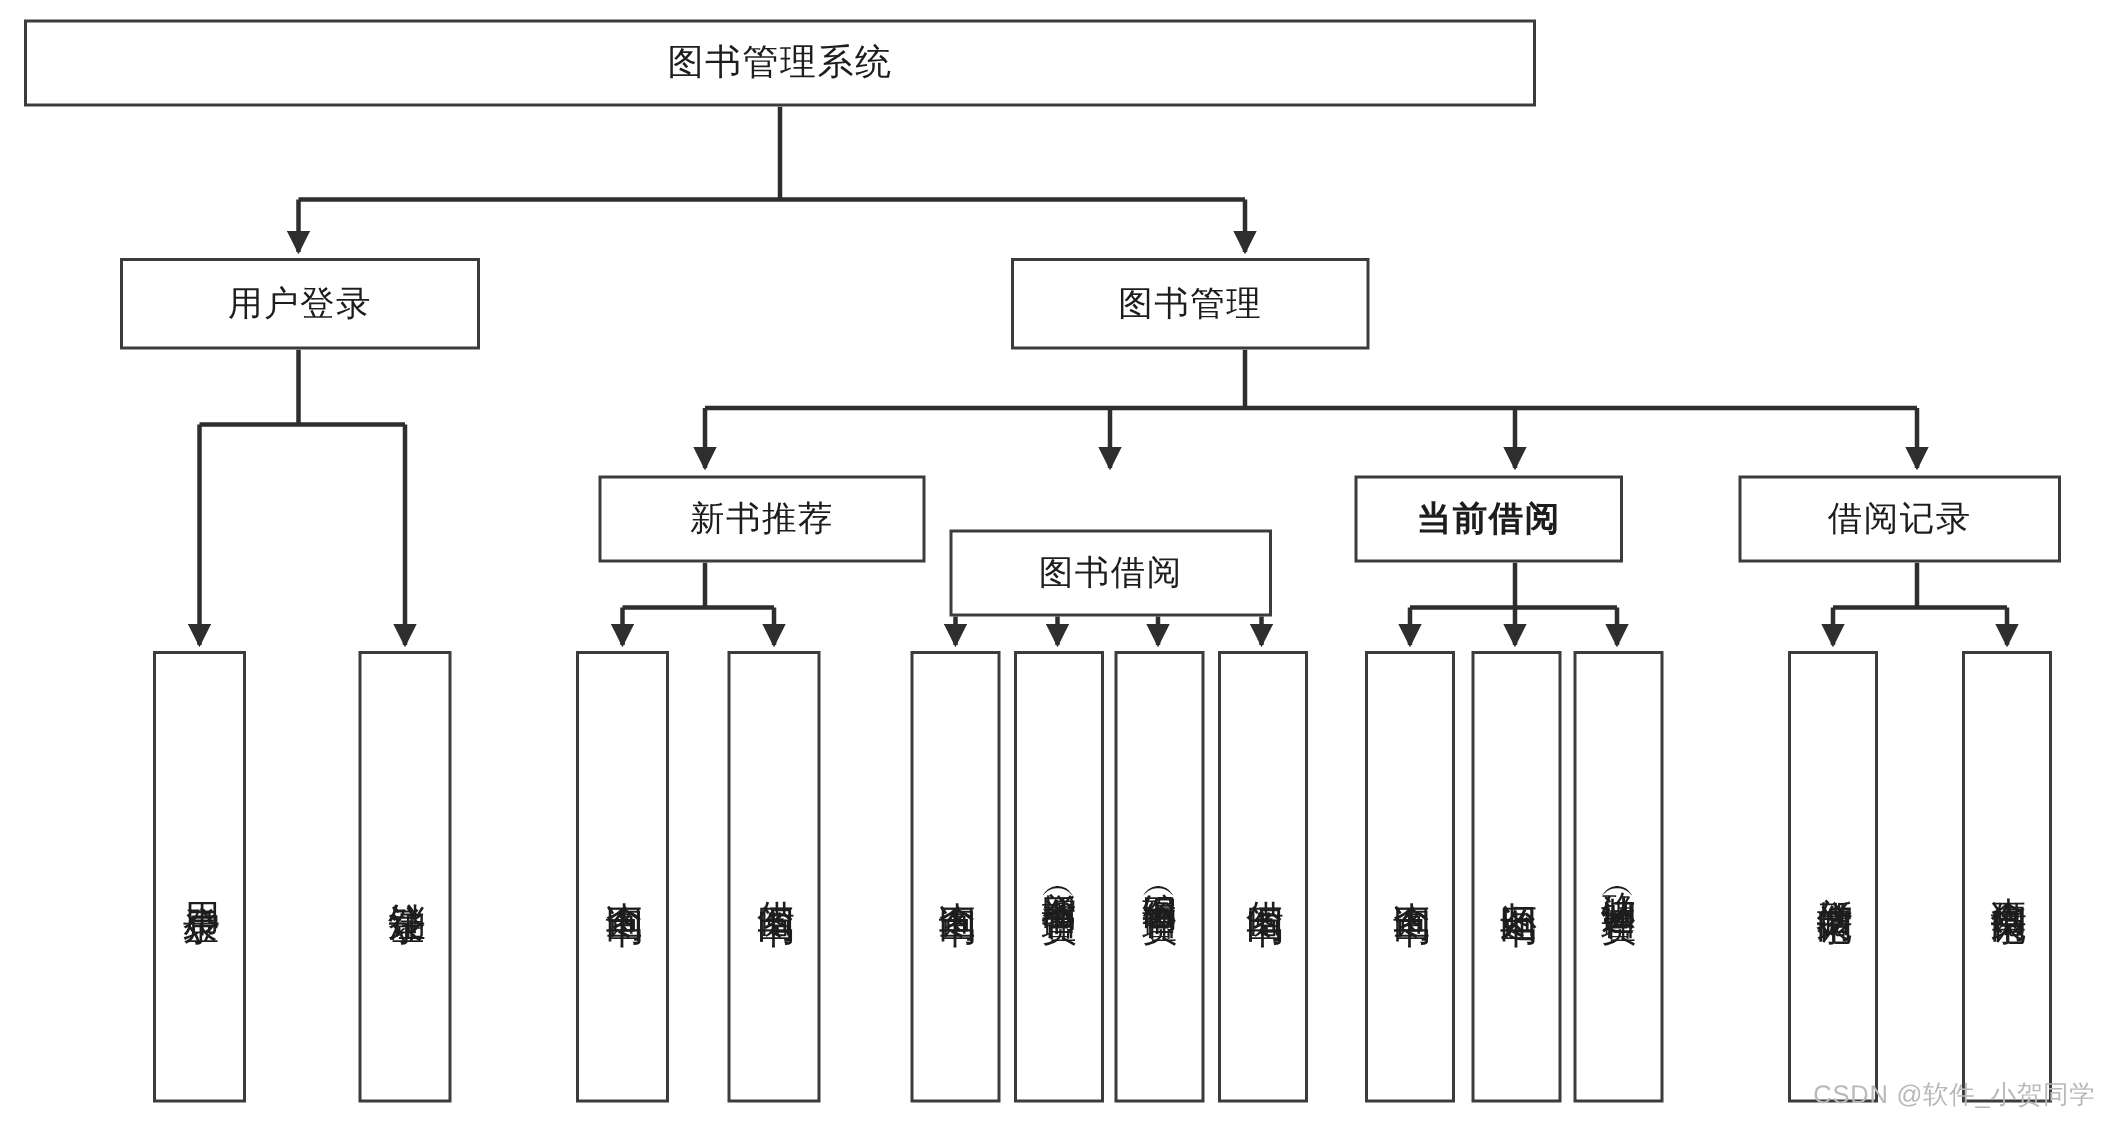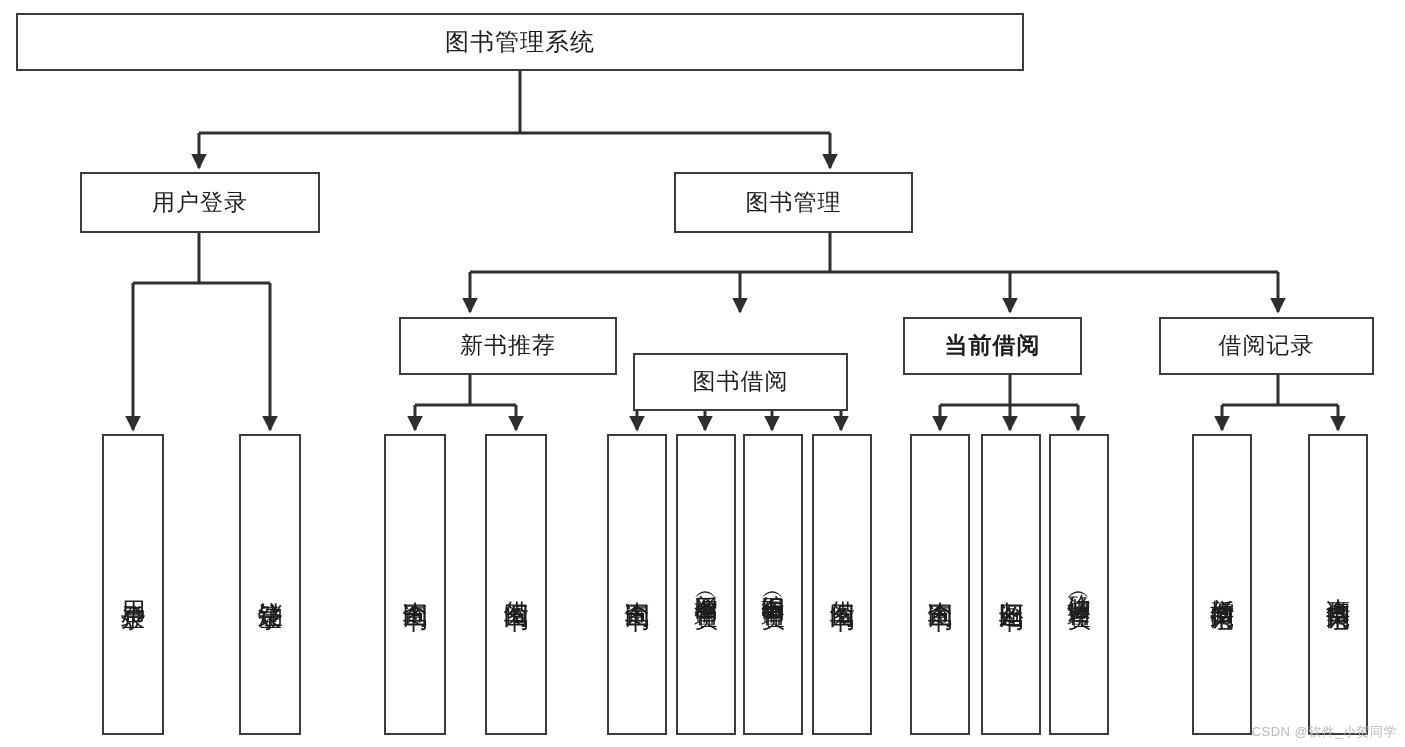--- a/index.html
+++ b/index.html
@@ -60,21 +60,21 @@
   .node-v .vtext {
     writing-mode: vertical-rl;
     text-orientation: upright;
     display: block;
     max-height: 100%;
   }
   .watermark {
     position: absolute;
     right: 8px;
     bottom: 6px;
-    font-size: 13px;
+    font-size: 17px;
     color: #b9b9b9;
     white-space: nowrap;
     z-index: 5;
     letter-spacing: 0.5px;
   }
 </style>
 </head>
 <body>
 
 <div id="canvas">

